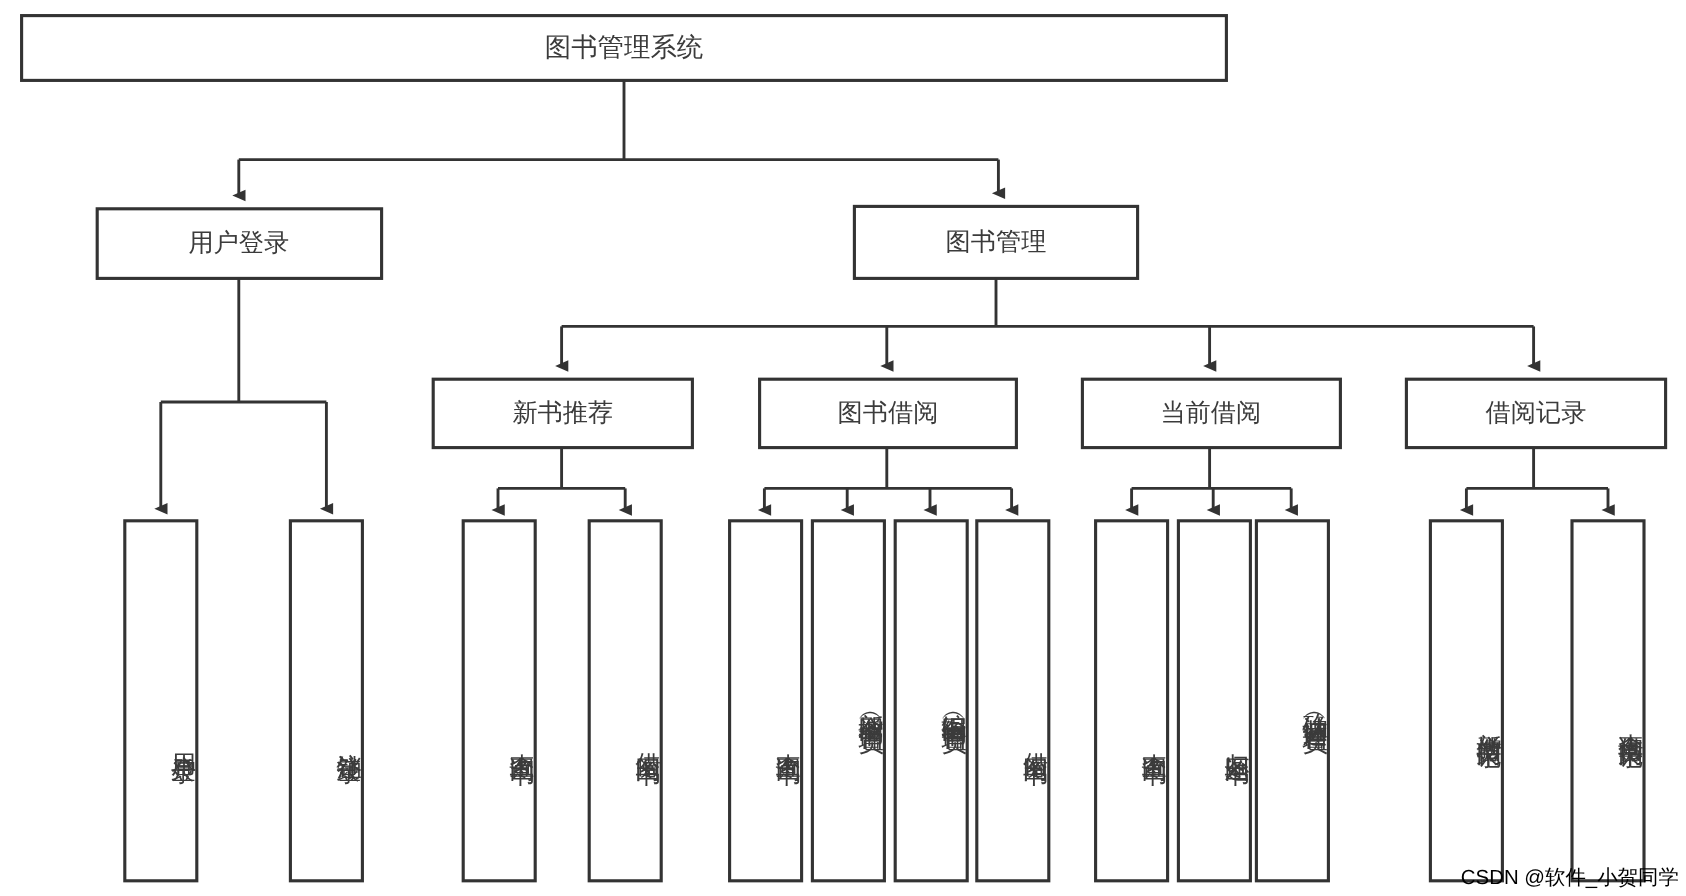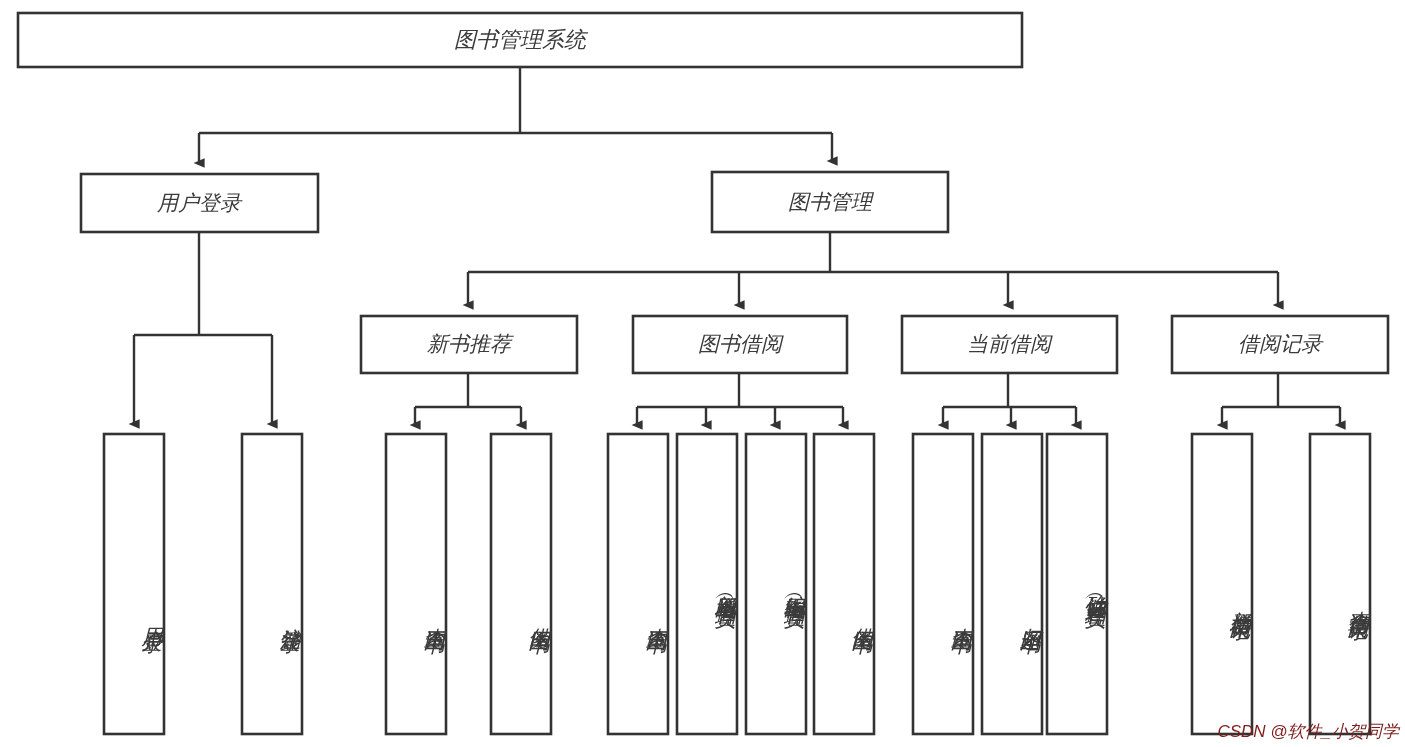--- a/index.html
+++ b/index.html
@@ -11,21 +11,20 @@
     width: 1405px;
     height: 747px;
     font-family: "Liberation Sans", "DejaVu Sans", sans-serif;
     overflow: hidden;
     position: relative;
   }
   #diagram-root {
     position: relative;
     width: 1405px;
     height: 747px;
-    font-style: italic;
   }
   svg.diagram {
     position: absolute;
     top: 0; left: 0;
     width: 1405px;
     height: 747px;
   }
   .node-rect {
     fill: #ffffff;
     stroke: #333333;
@@ -67,21 +66,21 @@
     justify-content: center;
     pointer-events: none;
     user-select: none;
   }
   .watermark {
     position: absolute;
     right: 6px;
     bottom: 4px;
     font-family: "Liberation Sans", "DejaVu Sans", sans-serif;
     font-size: 17px;
-    color: #7f1d1d;
+    color: #000000;
     white-space: nowrap;
     user-select: none;
   }
 </style>
 </head>
 <body>
 
 <div id="diagram-root">
 
   <svg class="diagram" viewBox="0 0 1405 747" xmlns="http://www.w3.org/2000/svg">

